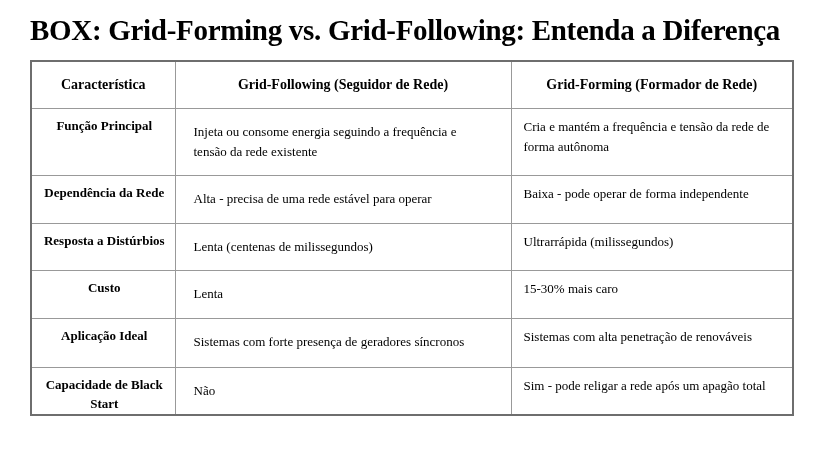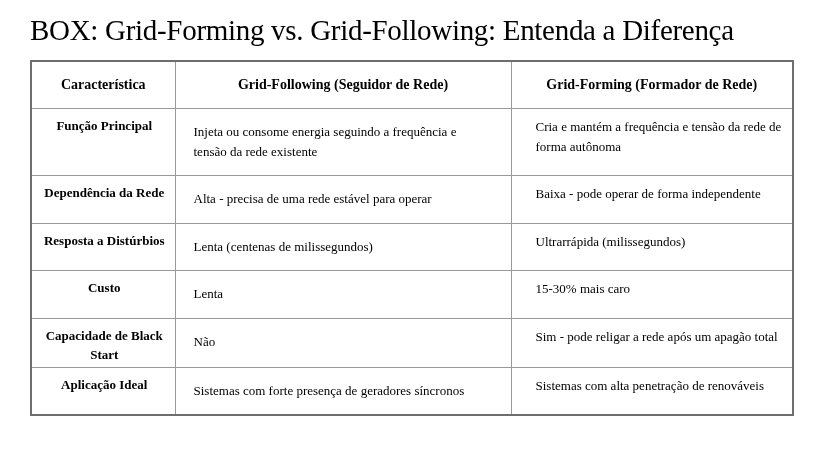--- a/index.html
+++ b/index.html
@@ -19,21 +19,21 @@
     width: 826px;
     height: 450px;
     overflow: hidden;
     font-family: "Liberation Serif", "DejaVu Serif", serif;
   }
   .page {
     padding: 13px 31px 0 30px;
   }
   .page-title {
     font-size: 29px;
-    font-weight: normal;
+    font-weight: bold;
     line-height: 1.2;
     margin: 0 0 12px 0;
     letter-spacing: -0.3px;
     white-space: nowrap;
   }
   table.comparison {
     width: 762px;
     border-collapse: collapse;
     table-layout: fixed;
     border: 2px solid var(--border-outer);
@@ -67,21 +67,21 @@
   }
   tbody td {
     font-size: 13px;
     vertical-align: top;
     line-height: 1.5;
   }
   tbody td.grid-following-cell {
     padding: 13px 40px 14px 18px;
   }
   tbody td.grid-forming-cell {
-    padding: 8px 8px 0 24px;
+    padding: 8px 8px 0 12px;
   }
 </style>
 </head>
 <body>
 
 <div class="page">
   <h1 class="page-title">BOX: Grid-Forming vs. Grid-Following: Entenda a Diferença</h1>
 
   <table class="comparison">
     <colgroup>
@@ -111,24 +111,24 @@
           <th class="feature-cell" scope="row">Resposta a Distúrbios</th>
           <td class="grid-following-cell">Lenta (centenas de milissegundos)</td>
           <td class="grid-forming-cell">Ultrarrápida (milissegundos)</td>
         </tr>
         <tr>
           <th class="feature-cell" scope="row">Custo</th>
           <td class="grid-following-cell">Lenta</td>
           <td class="grid-forming-cell">15-30% mais caro</td>
         </tr>
         <tr>
+          <th class="feature-cell" scope="row">Aplicação Ideal</th>
+          <td class="grid-following-cell">Sistemas com forte presença de geradores síncronos</td>
+          <td class="grid-forming-cell">Sistemas com alta penetração de renováveis</td>
+        </tr>
+        <tr>
           <th class="feature-cell" scope="row">Capacidade de Black Start</th>
           <td class="grid-following-cell">Não</td>
           <td class="grid-forming-cell">Sim - pode religar a rede após um apagão total</td>
-        </tr>
-        <tr>
-          <th class="feature-cell" scope="row">Aplicação Ideal</th>
-          <td class="grid-following-cell">Sistemas com forte presença de geradores síncronos</td>
-          <td class="grid-forming-cell">Sistemas com alta penetração de renováveis</td>
         </tr>
       </tbody>
   </table>
 </div>
 
 </body></html>

